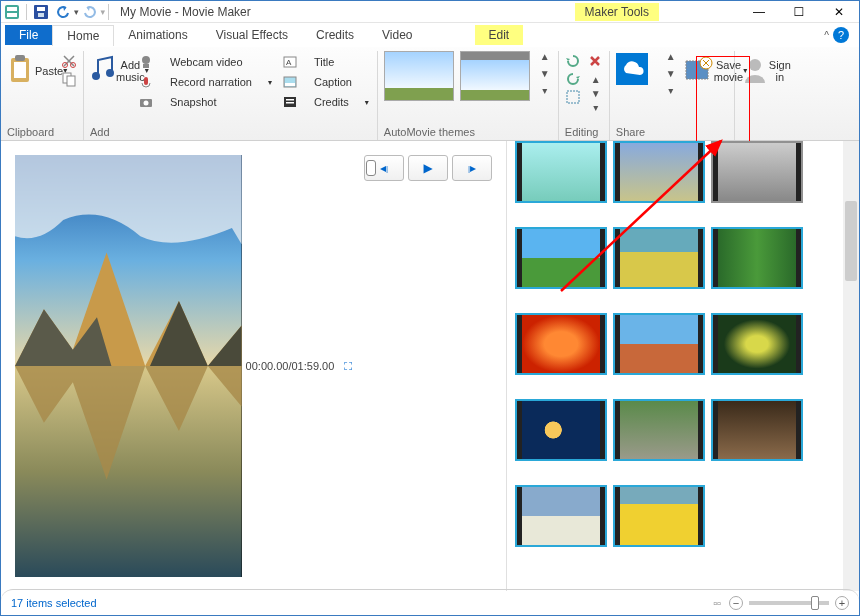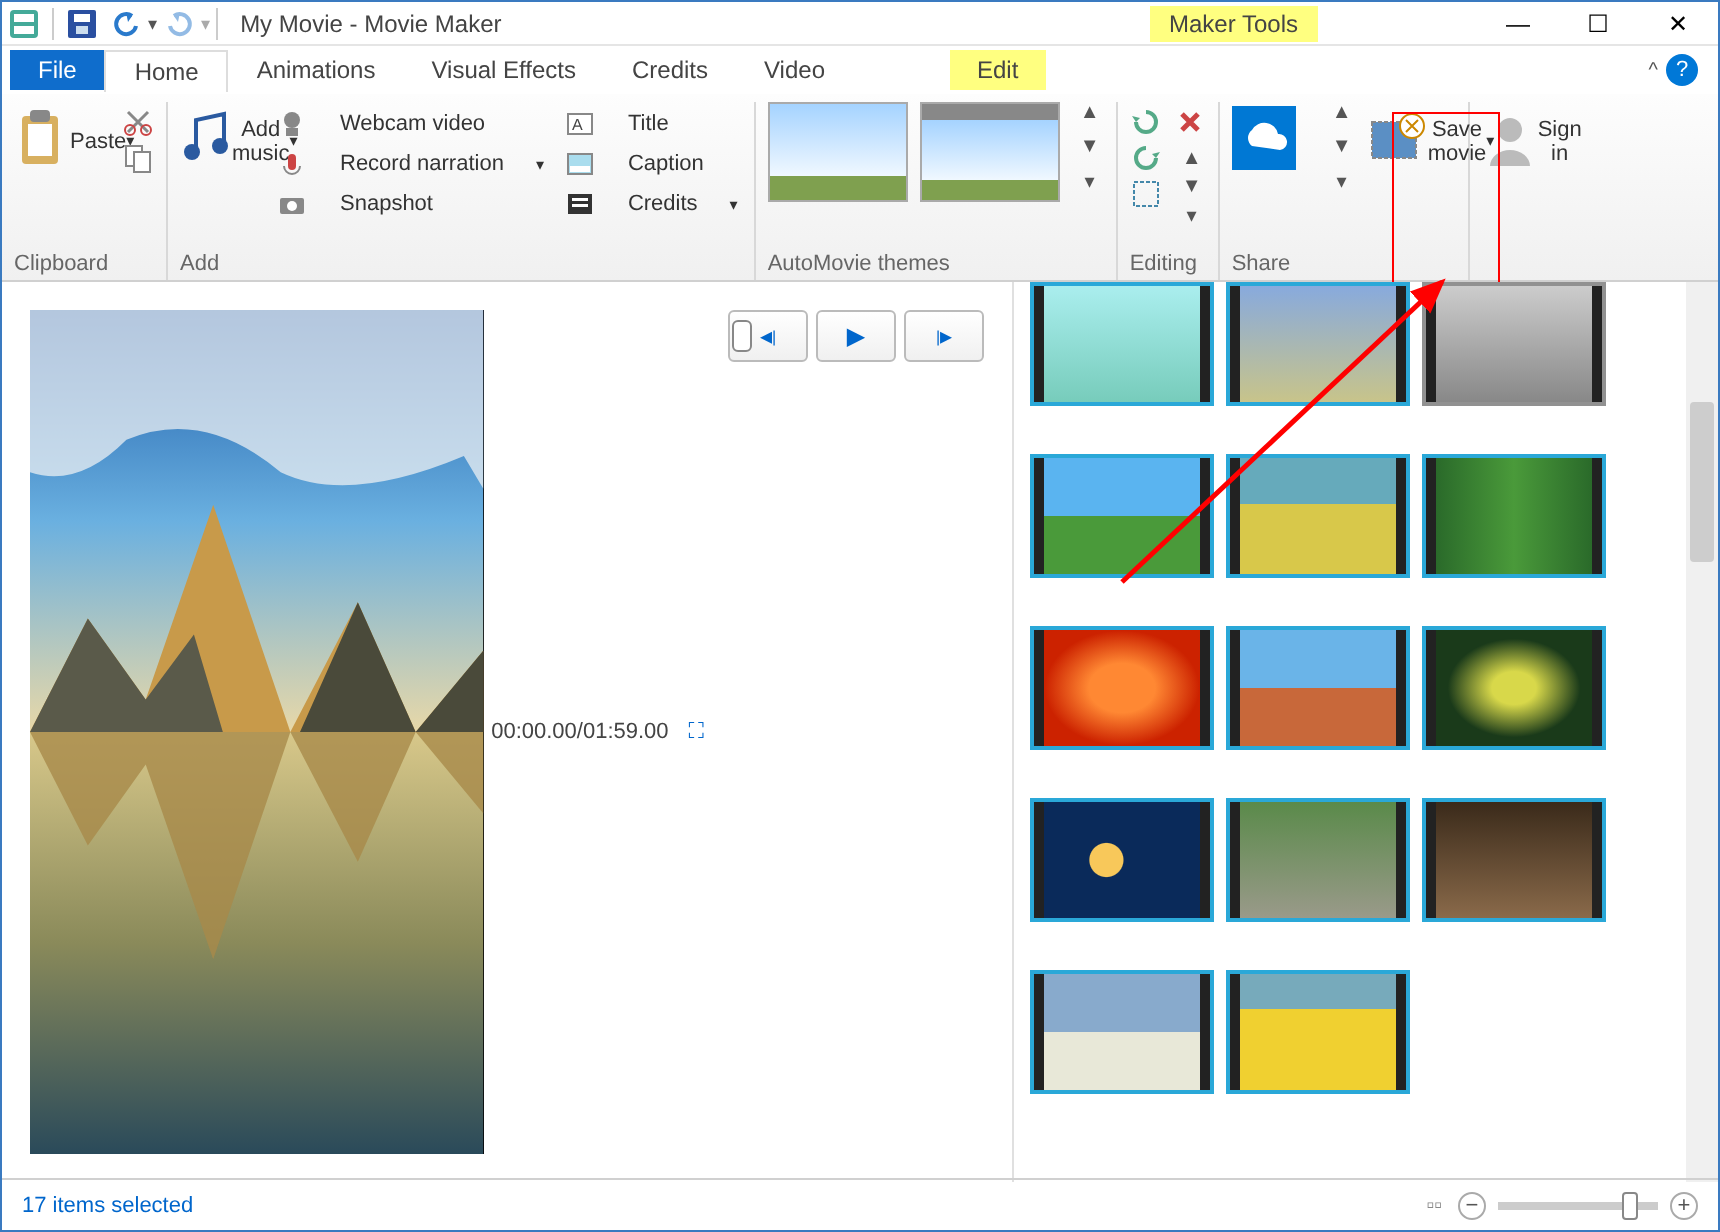--- a/index.html
+++ b/index.html
@@ -58,21 +58,21 @@
 .timeline-pane { flex: 1; background: #fff; border-left: 1px solid #e0e0e0; overflow-y: auto; padding: 0 8px 8px 8px; position: relative; }
 .clip-row { display: flex; gap: 6px; margin-bottom: 24px; }
 .clip { border: 2px solid #2aa8d8; height: 62px; display: flex; }
 .clip .frame { flex: 1; }
 .clip .fstrip { width: 5px; background: #222; }
 .clip-row.first { margin-top: 0; }
 .scroll-track { position: absolute; right: 0; top: 0; bottom: 0; width: 16px; background: #f0f0f0; }
 .scroll-thumb { position: absolute; right: 2px; width: 12px; background: #cdcdcd; border-radius: 2px; }
 
 
-.statusbar { position: absolute; bottom: 0; left: 0; right: 0; height: 26px; border-top: 1px solid #d0d0d0; display: flex; align-items: center; padding: 0 10px; font-size: 11px; color: #0066cc; }
+.statusbar { position: absolute; bottom: 0; left: 0; right: 0; height: 26px; border-top: 1px solid #d0d0d0; display: flex; align-items: center; padding: 0 10px; font-size: 11px; color: #0066cc; border-radius: 12px; }
 .status-spacer { flex: 1; }
 .zoom-slider { width: 80px; height: 4px; background: #ccc; position: relative; margin: 0 6px; }
 .zoom-slider .zthumb { position: absolute; right: 10px; top: -5px; width: 8px; height: 14px; background: #fff; border: 1px solid #888; border-radius: 2px; }
 
 
 .red-arrow { position: absolute; pointer-events: none; }
 
 svg { display: block; }
 </style>
 </head>

